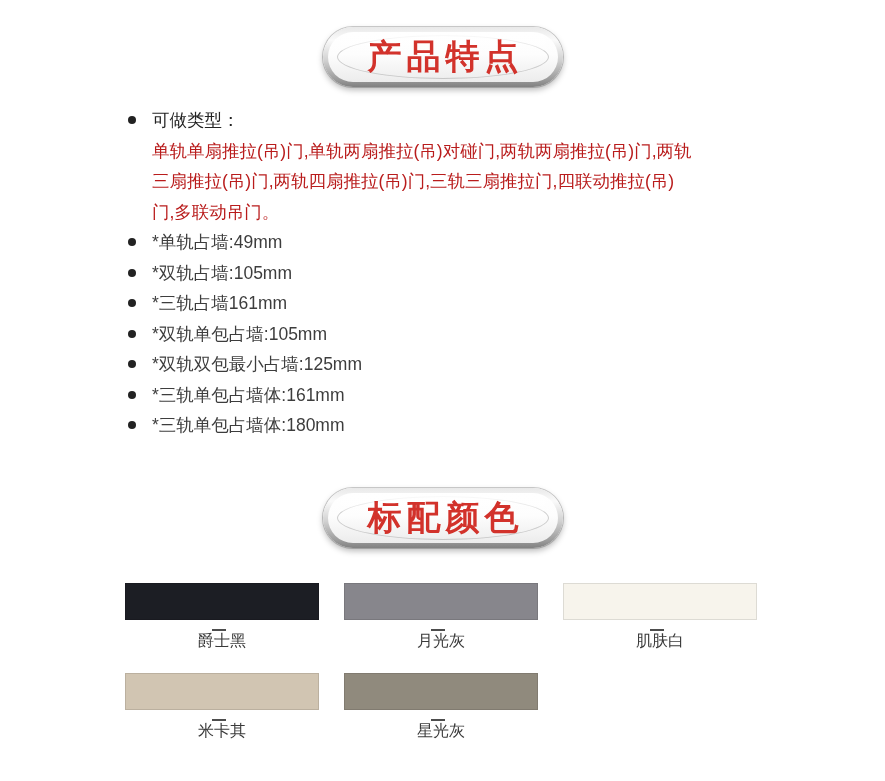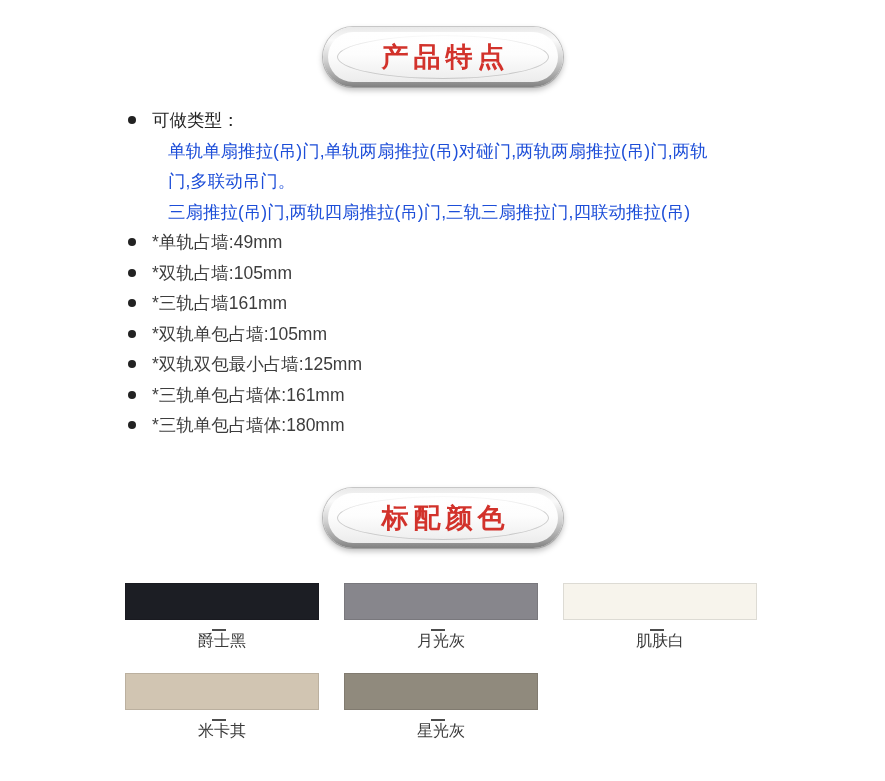--- a/index.html
+++ b/index.html
@@ -44,21 +44,21 @@
     content: "";
     position: absolute;
     top: 2px; left: 12px; right: 12px;
     height: 46%;
     border-radius: 22px 22px 40px 40px;
     background: linear-gradient(180deg, rgba(255,255,255,0.95), rgba(255,255,255,0));
   }
   .badge-text {
     position: relative;
     z-index: 2;
-    font-size: 27px;
+    font-size: 34px;
     font-weight: bold;
     letter-spacing: 5px;
     text-indent: 5px;
   }
   #badge-features { left: 323px; top: 27px; }
   #badge-colors   { left: 323px; top: 488px; }
 
   
   .features {
     position: absolute;
@@ -71,21 +71,21 @@
   .feat-row { display: flex; }
   .bullet {
     flex: 0 0 auto;
     width: 8px; height: 8px;
     border-radius: 50%;
     background: #222222;
     margin: 11px 16px 0 0;
   }
   .feat-body { flex: 1 1 auto; }
   .type-title { font-weight: normal; color: #232323; }
-  .type-line { color: #1d4ed8; margin-left: 16px; }
+  .type-line { color: #b91c1c; }
   .feat-item { color: #3d3d3d; }
 
   
   .colors-grid {
     position: absolute;
     left: 125px;
     top: 583px;
     width: 660px;
     display: grid;
     grid-template-columns: 194px 194px 194px;
@@ -125,22 +125,22 @@
   </div>
 </div>
 
 <div class="features">
 
   <div class="feat-row">
     <span class="bullet"></span>
     <div class="feat-body">
       <div class="type-title">可做类型：</div>
       <div class="type-line">单轨单扇推拉(吊)门,单轨两扇推拉(吊)对碰门,两轨两扇推拉(吊)门,两轨</div>
+      <div class="type-line">三扇推拉(吊)门,两轨四扇推拉(吊)门,三轨三扇推拉门,四联动推拉(吊)</div>
       <div class="type-line">门,多联动吊门。</div>
-      <div class="type-line">三扇推拉(吊)门,两轨四扇推拉(吊)门,三轨三扇推拉门,四联动推拉(吊)</div>
     </div>
   </div>
 
   <div class="feat-row">
     <span class="bullet"></span>
     <div class="feat-body feat-item">*单轨占墙:49mm</div>
   </div>
   <div class="feat-row">
     <span class="bullet"></span>
     <div class="feat-body feat-item">*双轨占墙:105mm</div>

